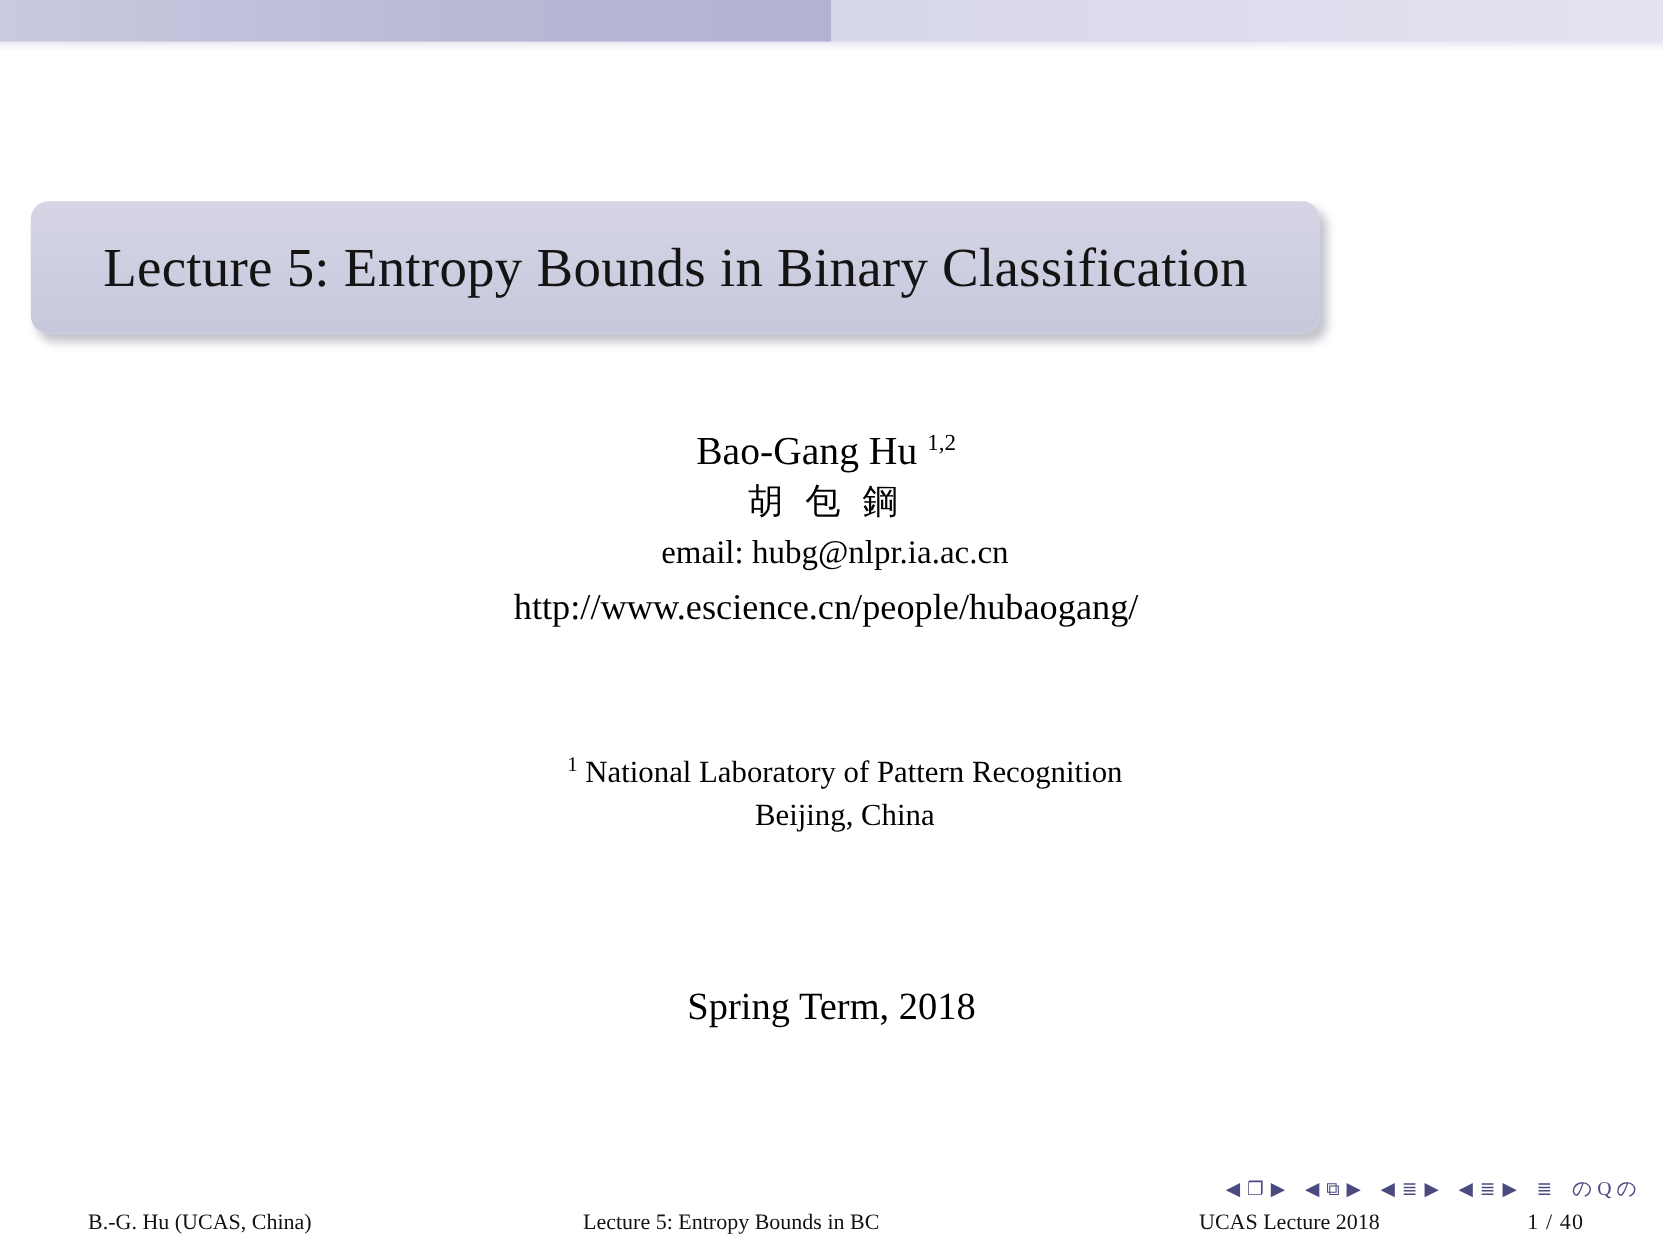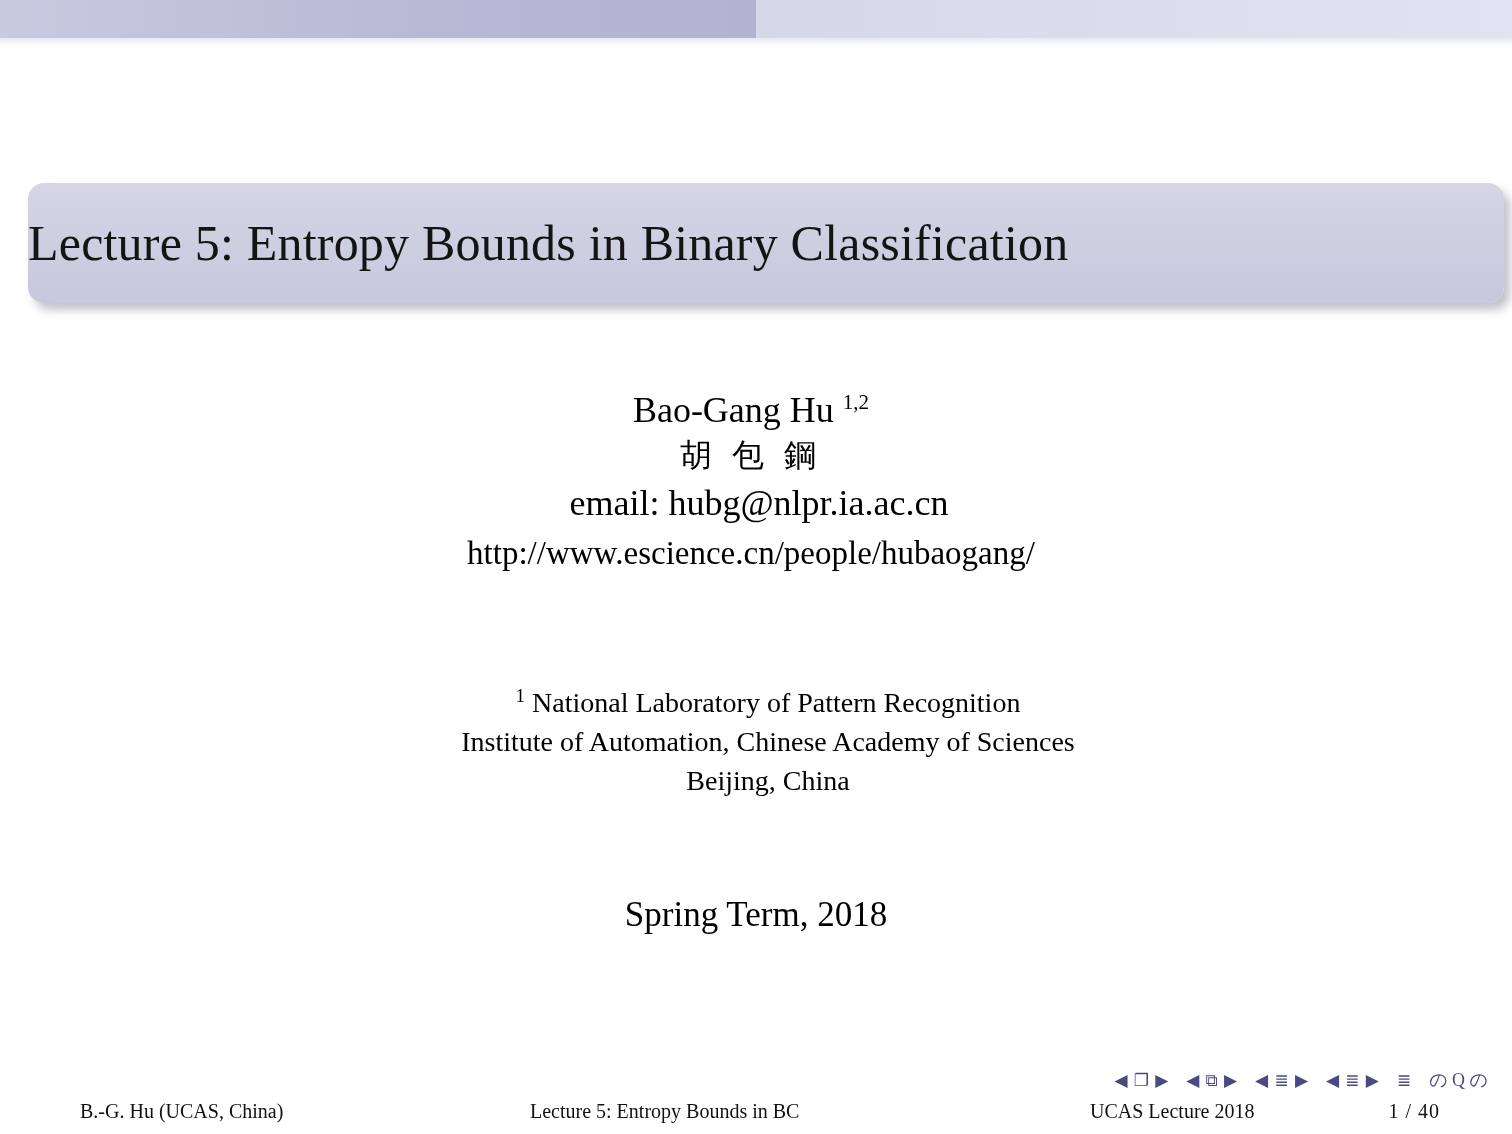--- a/index.html
+++ b/index.html
@@ -47,27 +47,28 @@
     width: 1512px;
     height: 8px;
     background: linear-gradient(to bottom, #e8e8f3, #ffffff);
   }
 
   
   .title-block {
     position: absolute;
     top: 183px;
     left: 28px;
-    width: 1476px;
+    width: 1172px;
     height: 120px;
     border-radius: 16px;
     background: linear-gradient(to bottom, #d5d5e6 0%, #cfcfe2 45%, #c8c8dd 100%);
     box-shadow: 6px 7px 9px rgba(120,120,140,0.45);
     display: flex;
     align-items: center;
+    justify-content: center;
   }
   .title-text {
     font-size: 50px;
     letter-spacing: 0.2px;
     color: #141414;
     white-space: nowrap;
   }
 
   
   .center-col {
@@ -84,21 +85,21 @@
   .author-name sup {
     font-size: 21px;
     vertical-align: super;
   }
   .author-cn {
     font-size: 32px;
     line-height: 46px;
     letter-spacing: 6px;
   }
   .email-line {
-    font-size: 36px;
+    font-size: 30px;
     line-height: 50px;
     padding-left: 16px;
   }
   .url-line {
     font-size: 33px;
     line-height: 50px;
   }
 
   
   .affil {
@@ -204,21 +205,20 @@
   <div class="author-cn">胡 包 鋼</div>
   <div class="email-line">email: hubg@nlpr.ia.ac.cn</div>
   <div class="url-line">http://www.escience.cn/people/hubaogang/</div>
 </div>
 
 <div class="affil">
   <div>
     <sup>1</sup>
     <span>National Laboratory of Pattern Recognition</span>
   </div>
-  <div>Institute of Automation, Chinese Academy of Sciences</div>
   <div>Beijing, China</div>
 </div>
 
 <div class="term">Spring Term, 2018</div>
 
 <div class="navrow">
   <span class="grp">◀ ❐ ▶</span>
   <span class="grp">◀ ⧉ ▶</span>
   <span class="grp">◀ ≣ ▶</span>
   <span class="grp">◀ ≣ ▶</span>

